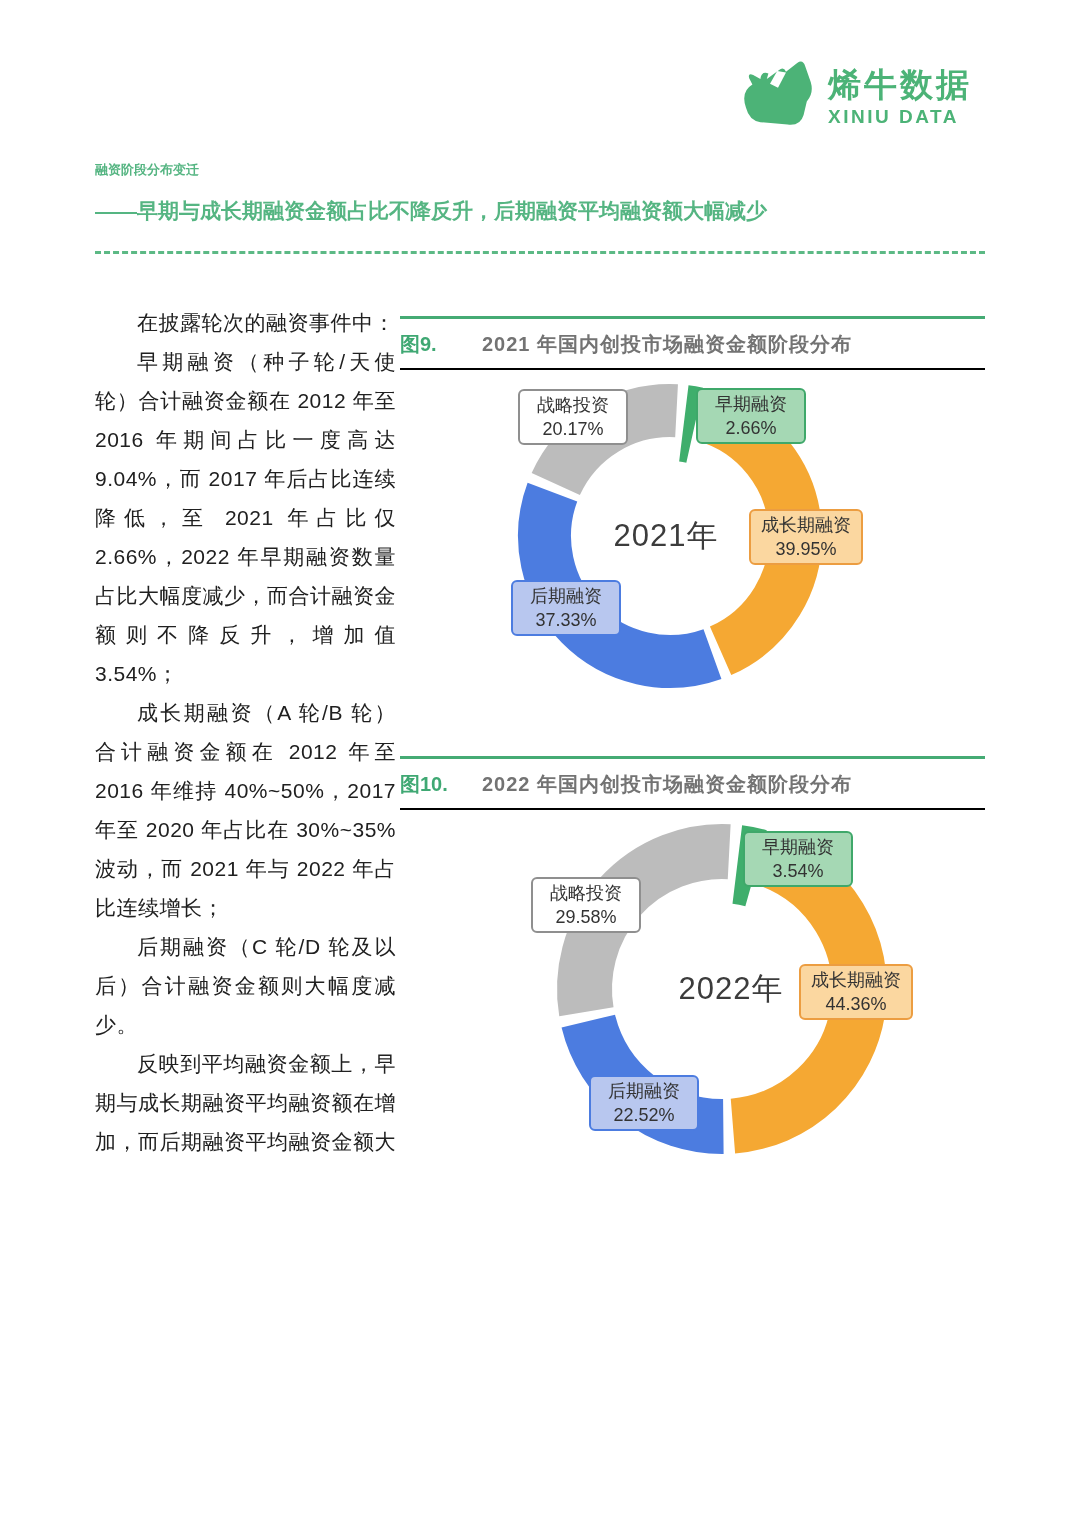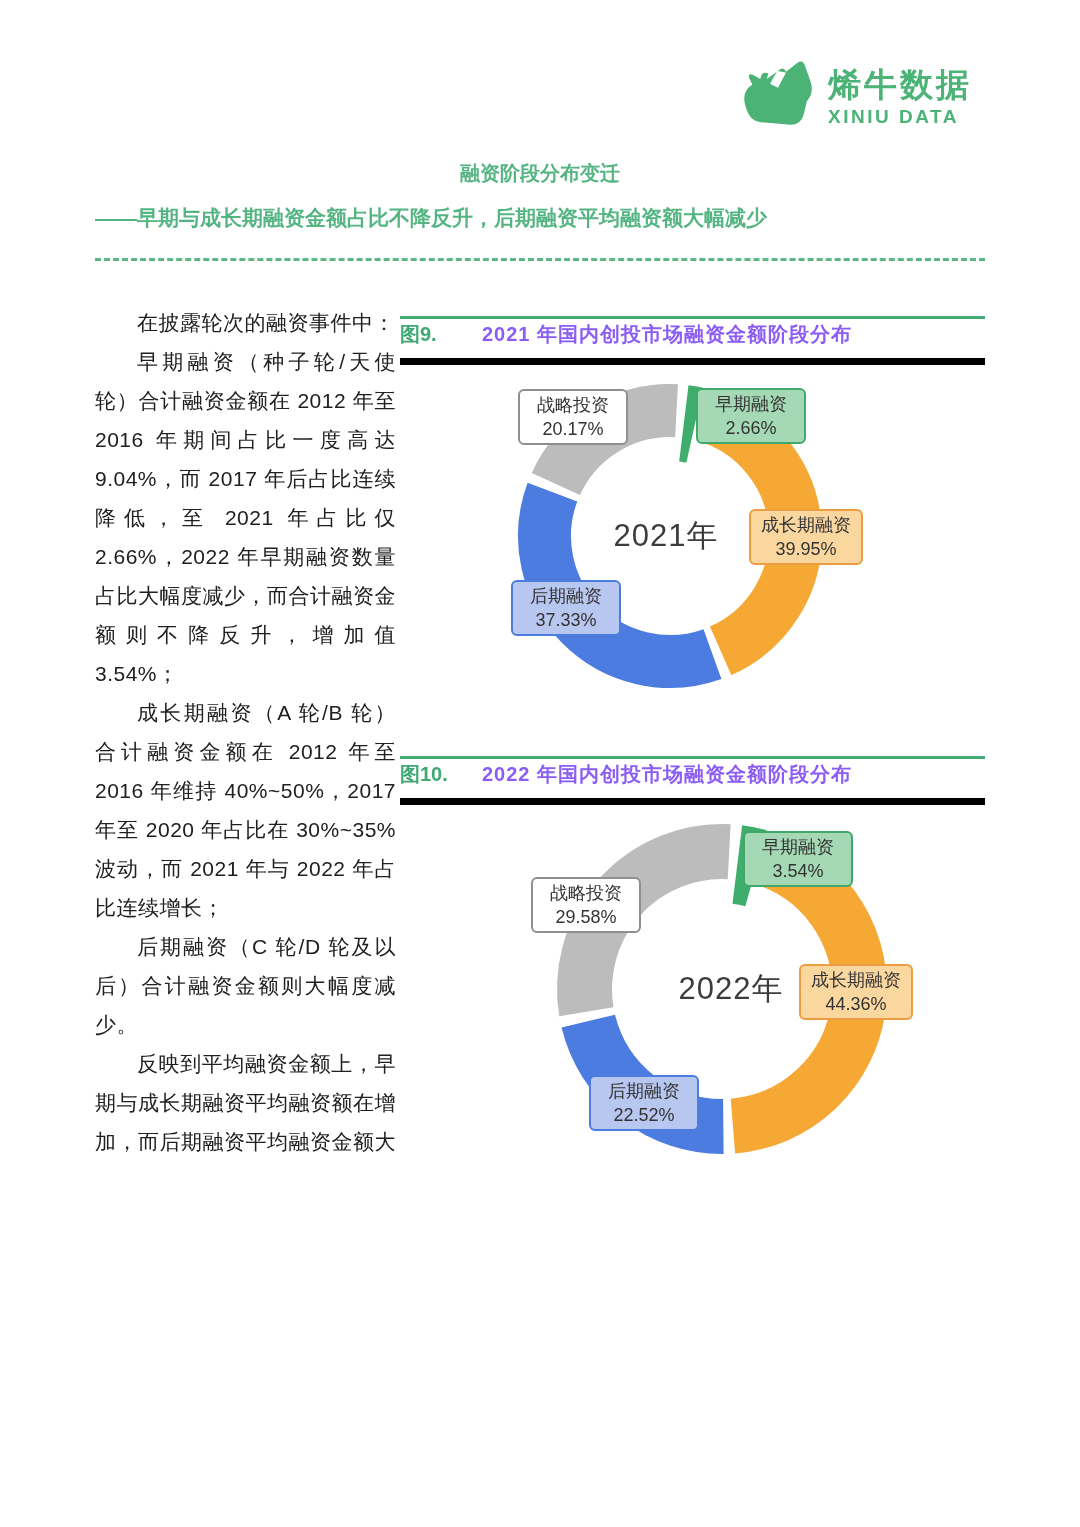--- a/index.html
+++ b/index.html
@@ -12,41 +12,41 @@
 
   
   .logo { position:absolute; top:58px; left:738px; width:250px; display:flex; align-items:center; gap:10px; }
   .logo-mark { flex:0 0 auto; }
   .logo-text { display:flex; flex-direction:column; line-height:1; }
   .logo-cn { font-size:33px; font-weight:bold; color:#4cb377; letter-spacing:3px; }
   .logo-en { font-size:19px; font-weight:bold; color:#4cb377; letter-spacing:2.5px; margin-top:6px; }
 
   
   .head-block { position:absolute; left:95px; top:163px; width:890px; }
-  .head-title { font-size:20px; font-weight:bold; color:#55b582; line-height:1;text-align:center; }
+  .head-title { font-size:13px; font-weight:bold; color:#55b582; line-height:1; }
   .head-subtitle { font-size:21px; font-weight:bold; color:#55b582; line-height:1; margin-top:24px; }
   .dashed-divider { margin-top:30px; height:0; border-top:3px dashed #5cb985; }
 
   
   .text-col { position:absolute; left:95px; top:303px; width:301px; color:#202020; }
   .text-col p {
     font-size:21px; line-height:39px; text-align:justify; text-justify:inter-ideograph;
     text-indent:2em; letter-spacing:0.5px;
   }
 
   
   .fig { position:absolute; left:400px; width:585px; }
   .fig1 { top:316px; height:436px; }
   .fig2 { top:756px; height:470px; }
   .fig-titlebar {
-    border-top:3px solid #45ab74; border-bottom:7px solid #000000;
-    padding:2px 0 10px 0; display:flex; align-items:baseline;
+    border-top:3px solid #45ab74; border-bottom:2px solid #000000;
+    padding:12px 0 10px 0; display:flex; align-items:baseline;
   }
   .fig-label { display:inline-block; width:82px; font-size:20px; font-weight:bold; color:#3fa873; }
-  .fig-title { font-size:20px; font-weight:bold; color:#8b5cf6; letter-spacing:1px; }
+  .fig-title { font-size:20px; font-weight:bold; color:#737373; letter-spacing:1px; }
   .chart-area { position:absolute; left:0; top:44px; width:585px; }
   .fig1 .chart-area { height:385px; }
   .fig2 .chart-area { height:420px; }
   .donut { position:absolute; left:0; top:0; }
   .center-year { position:absolute; transform:translate(-50%,-50%); font-size:31px; color:#3c3c3c; letter-spacing:1px; }
   .fig1 .center-year { left:266px; top:176px; }
   .fig2 .center-year { left:331px; top:189px; }
 
   .seg-box {
     position:absolute; min-width:110px; padding:2px 10px; text-align:center;

